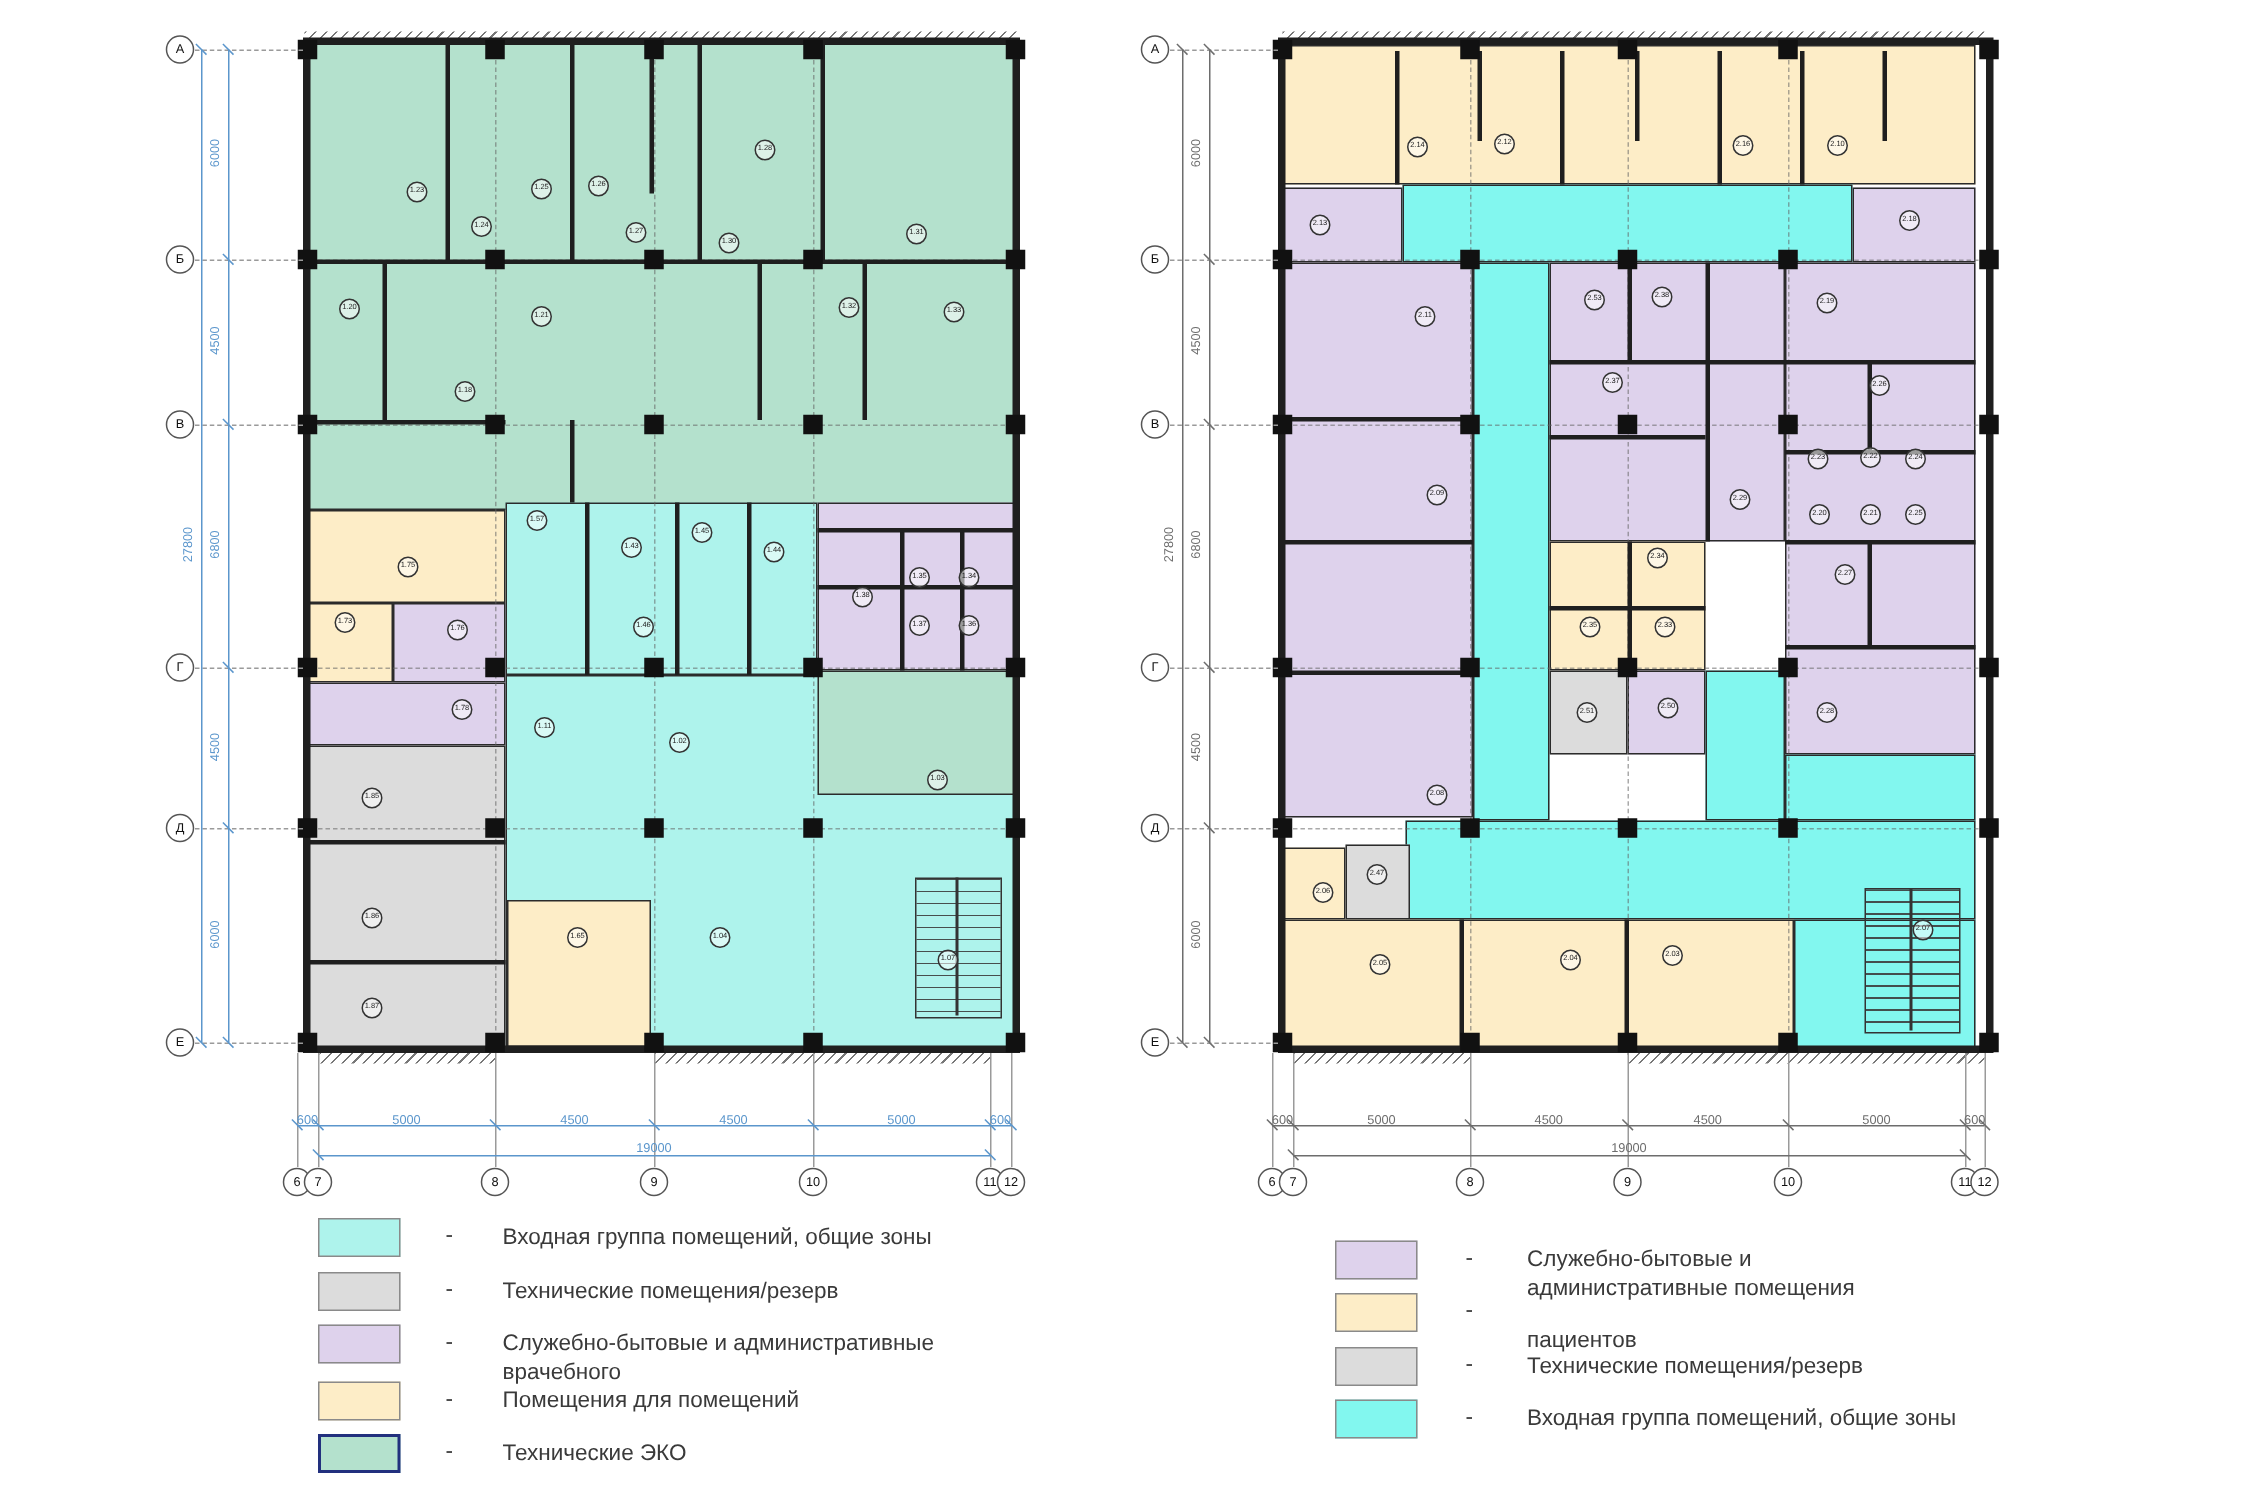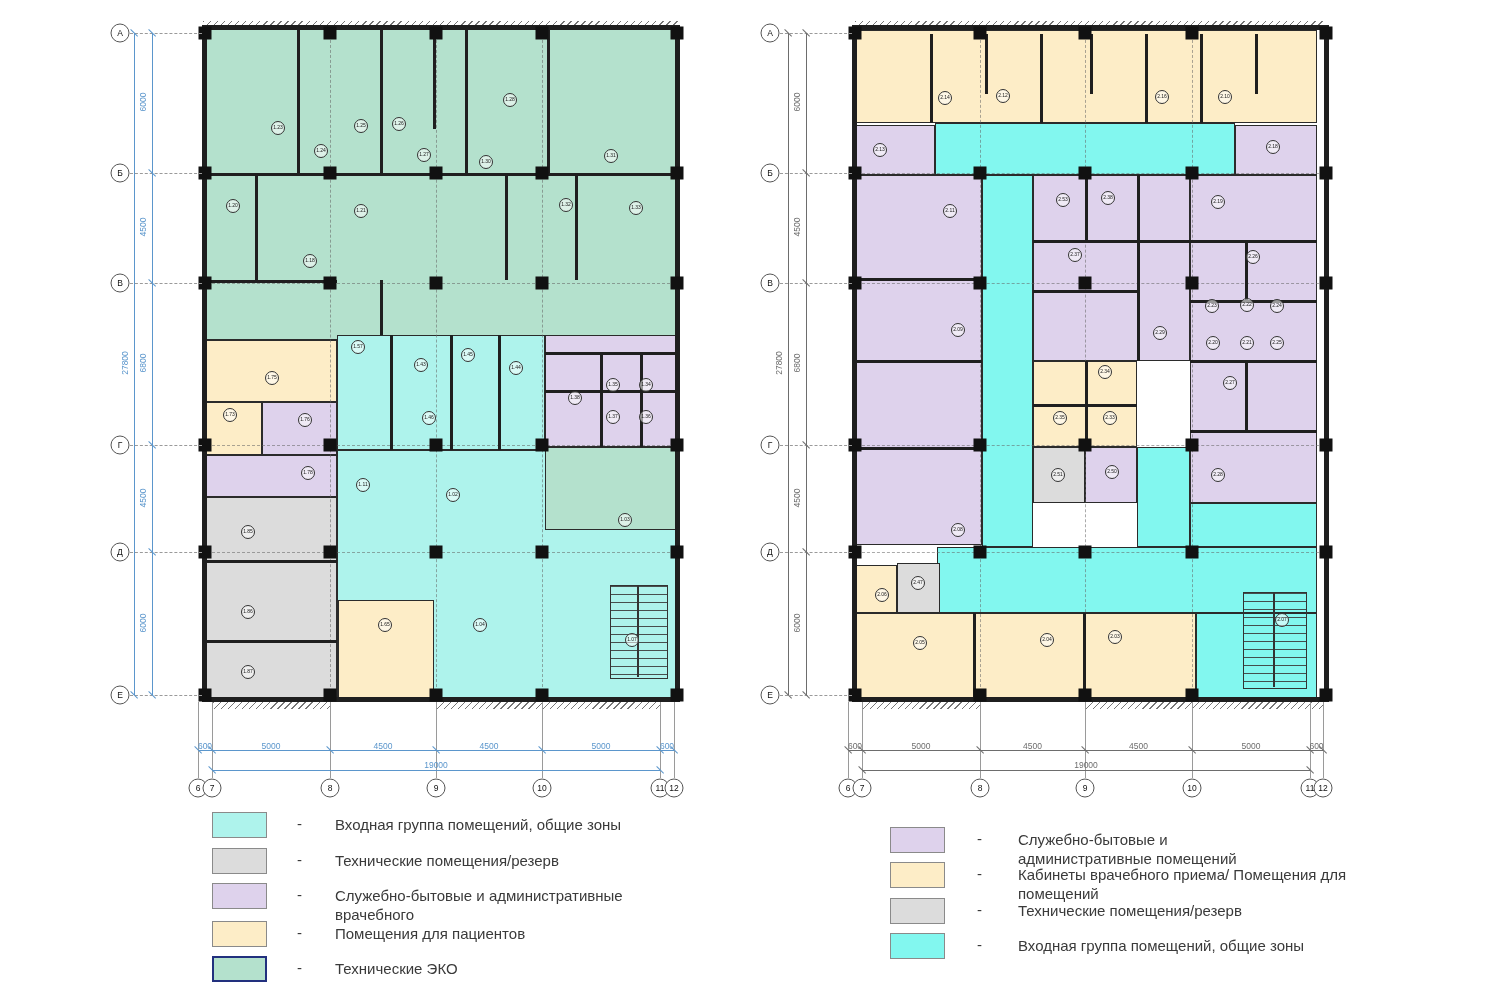--- a/index.html
+++ b/index.html
@@ -395,34 +395,33 @@
         <div class="legtext" style="left: 335px; top: 815px;">Входная группа помещений, общие зоны</div>
         <div class="sw" style="left: 212px; top: 848px; background: rgb(220, 220, 220); border: 1px solid rgb(138, 138, 138);"></div>
         <div class="legdash" style="left: 297px; top: 851px;">-</div>
         <div class="legtext" style="left: 335px; top: 851px;">Технические помещения/резерв</div>
         <div class="sw" style="left: 212px; top: 883px; background: rgb(222, 210, 236); border: 1px solid rgb(138, 138, 138);"></div>
         <div class="legdash" style="left: 297px; top: 886px;">-</div>
         <div class="legtext" style="left: 335px; top: 886px;">Служебно-бытовые и административные</div>
         <div class="legtext" style="left: 335px; top: 905px;">врачебного</div>
         <div class="sw" style="left: 212px; top: 921px; background: rgb(253, 237, 199); border: 1px solid rgb(138, 138, 138);"></div>
         <div class="legdash" style="left: 297px; top: 924px;">-</div>
-        <div class="legtext" style="left: 335px; top: 924px;">Помещения для пациентов</div>
+        <div class="legtext" style="left: 335px; top: 924px;">Помещения для помещений</div>
         <div class="sw" style="left: 212px; top: 956px; background: rgb(180, 225, 205); border: 2px solid rgb(34, 48, 126);"></div>
         <div class="legdash" style="left: 297px; top: 959px;">-</div>
         <div class="legtext" style="left: 335px; top: 959px;">Технические ЭКО</div>
       </div>
       <div class="abs" style="left: 0px; top: 0px; width: 1500px; height: 1000px;">
         <div class="sw" style="left: 890px; top: 827px; background: rgb(222, 210, 236); border: 1px solid rgb(138, 138, 138);"></div>
         <div class="legdash" style="left: 977px; top: 830px;">-</div>
         <div class="legtext" style="left: 1018px; top: 830px;">Служебно-бытовые и</div>
-        <div class="legtext" style="left: 1018px; top: 849px;">административные помещений</div>
+        <div class="legtext" style="left: 1018px; top: 849px;">административные помещения</div>
         <div class="sw" style="left: 890px; top: 862px; background: rgb(253, 237, 199); border: 1px solid rgb(138, 138, 138);"></div>
         <div class="legdash" style="left: 977px; top: 865px;">-</div>
-        <div class="legtext" style="left: 1018px; top: 865px;">Кабинеты врачебного приема/ Помещения для</div>
-        <div class="legtext" style="left: 1018px; top: 884px;">помещений</div>
+        <div class="legtext" style="left: 1018px; top: 884px;">пациентов</div>
         <div class="sw" style="left: 890px; top: 898px; background: rgb(220, 220, 220); border: 1px solid rgb(138, 138, 138);"></div>
         <div class="legdash" style="left: 977px; top: 901px;">-</div>
         <div class="legtext" style="left: 1018px; top: 901px;">Технические помещения/резерв</div>
         <div class="sw" style="left: 890px; top: 933px; background: rgb(130, 247, 239); border: 1px solid rgb(138, 138, 138);"></div>
         <div class="legdash" style="left: 977px; top: 936px;">-</div>
         <div class="legtext" style="left: 1018px; top: 936px;">Входная группа помещений, общие зоны</div>
       </div>
     </div>
 </div>
 

